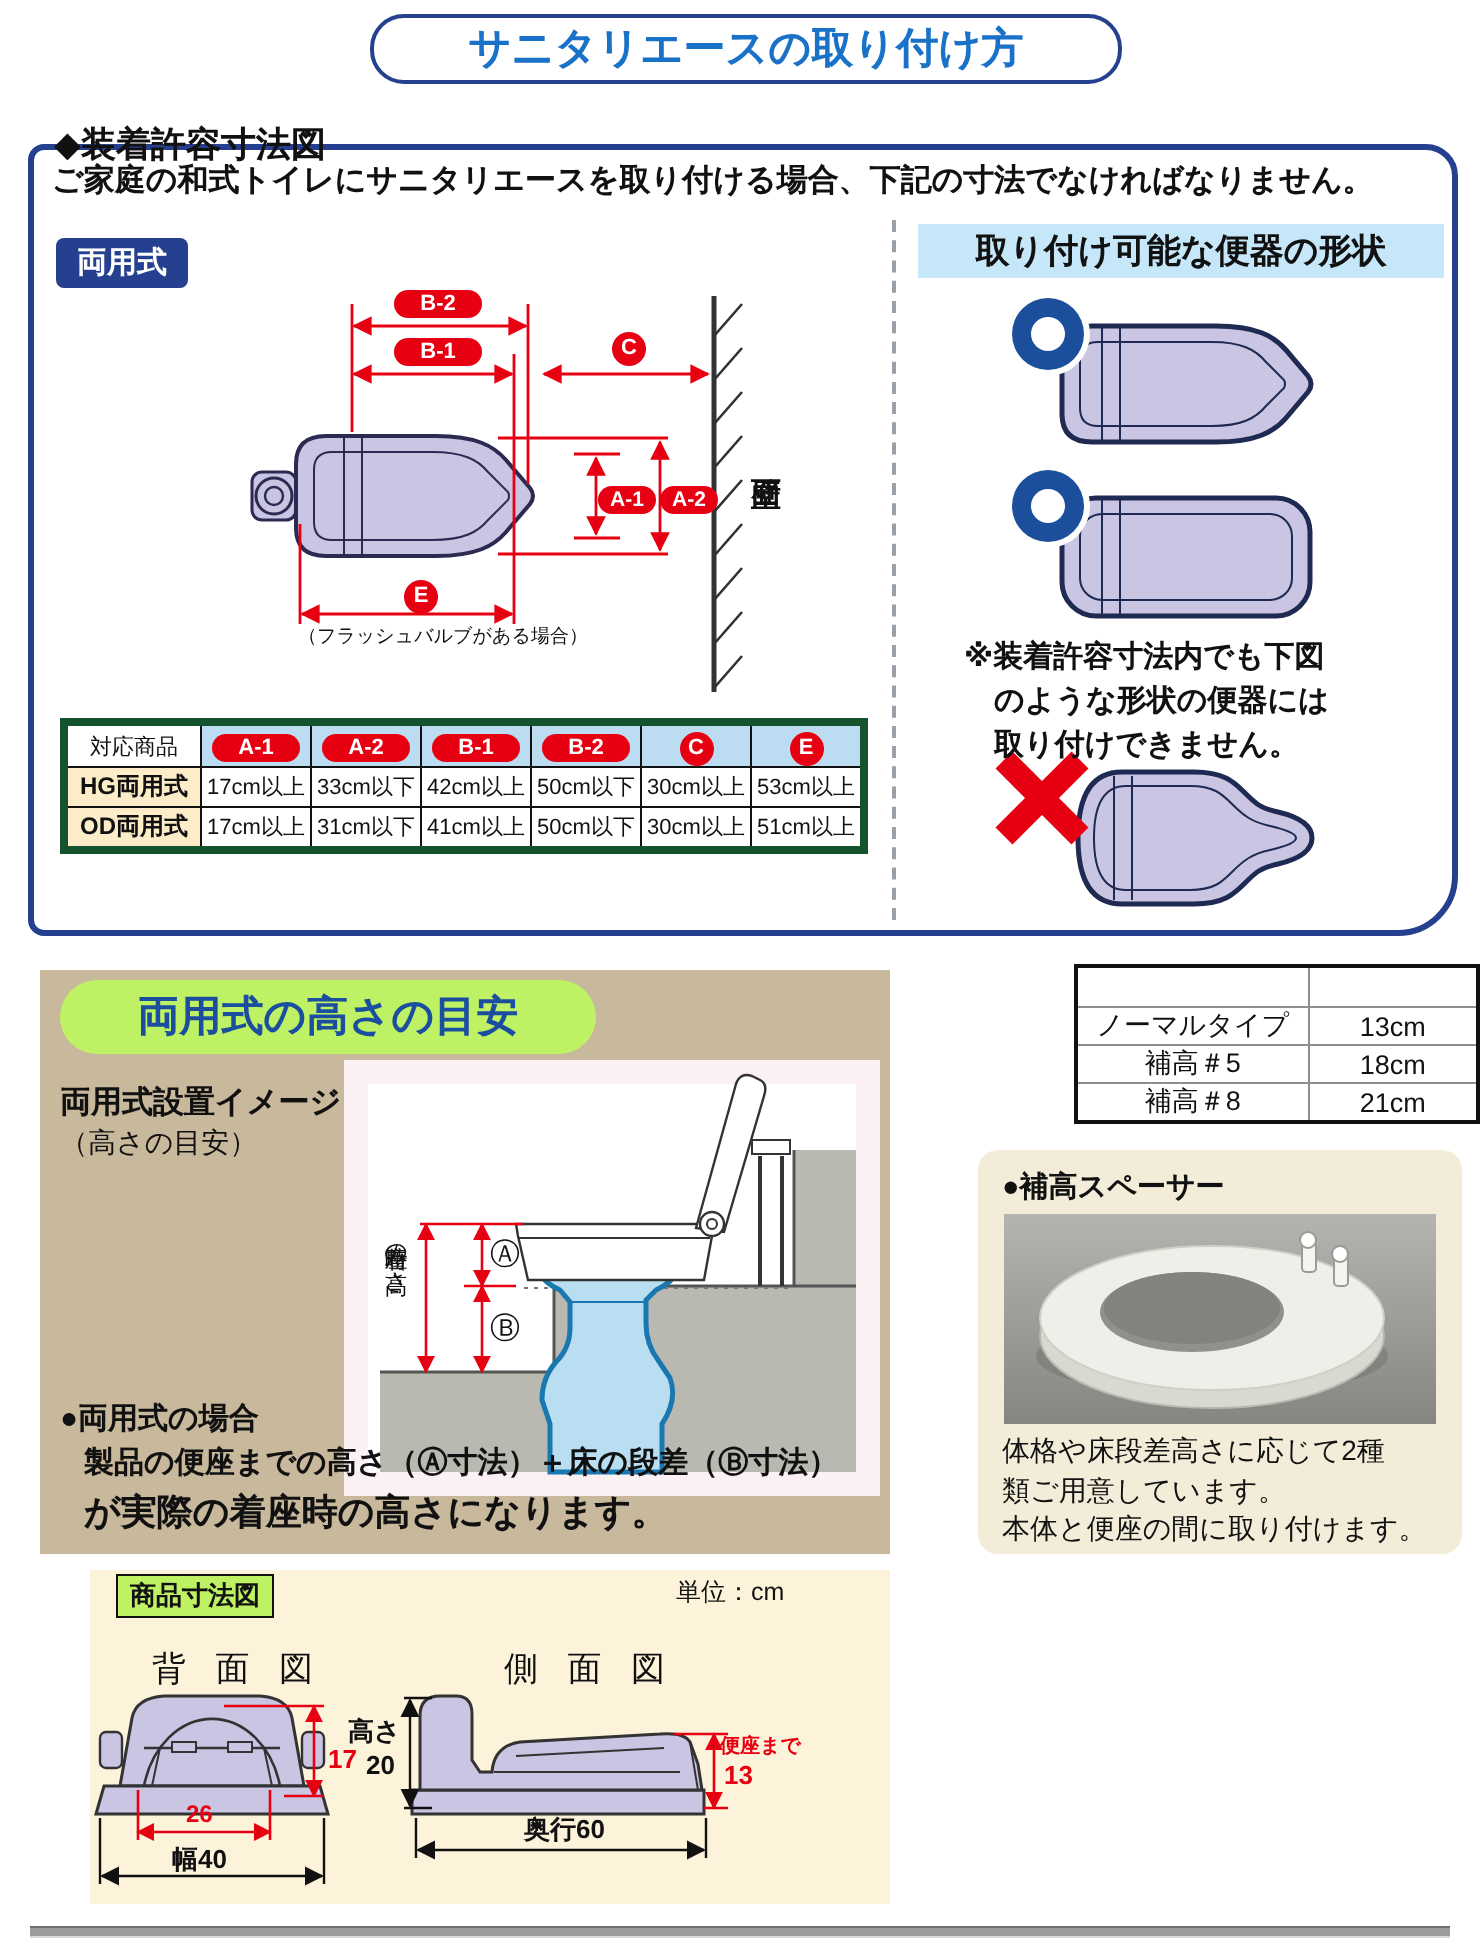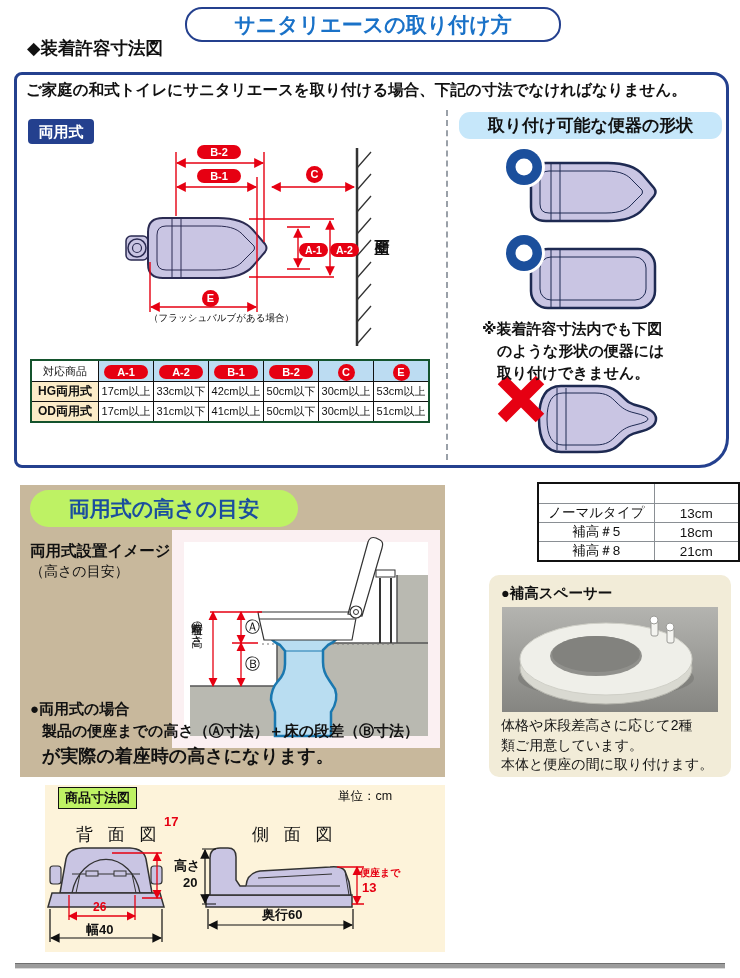--- a/index.html
+++ b/index.html
@@ -4,45 +4,45 @@
 <style>
   html,body{margin:0;padding:0;background:#fff;}
   .page{position:relative;width:740px;height:978px;background:#fff;overflow:hidden;
         font-family:"Liberation Sans","DejaVu Sans",sans-serif;color:#111;}
   .abs{position:absolute;}
   .z1{z-index:1;} .z3{z-index:3;}
   #art{position:absolute;left:0;top:0;z-index:2;pointer-events:none;}
   .b{font-weight:bold;}
   .title-banner{left:185px;top:7px;width:372px;height:31px;background:#fff;border:2.5px solid #24408e;
      border-radius:17px;text-align:center;line-height:31px;font-size:21px;font-weight:bold;color:#1a72c8;}
-  .sec-head{left:27px;top:36px;font-size:17.5px;font-weight:bold;}
+  .sec-head{left:27px;top:60px;font-size:17.5px;font-weight:bold;}
   .main-box{left:14px;top:72px;width:709px;height:390px;border:3px solid #24408e;
      border-radius:8px 16px 30px 8px;background:#fff;}
   .intro{left:26px;top:80px;width:690px;font-size:15.5px;font-weight:bold;}
   .type-label{left:28px;top:119px;width:66px;height:25px;background:#24408e;color:#fff;
      font-size:15px;font-weight:bold;text-align:center;line-height:25px;border-radius:4px;}
   .rpill{background:#e60012;color:#fff;font-weight:bold;text-align:center;border-radius:8px;}
   .dimpill{width:44px;height:14px;font-size:11px;line-height:14px;}
   .apill{width:29px;height:14px;font-size:10.5px;line-height:14px;}
   .rcirc{background:#e60012;color:#fff;font-weight:bold;text-align:center;border-radius:50%;
      width:17px;height:17px;font-size:11px;line-height:17px;}
   .vtext{writing-mode:vertical-rl;text-orientation:upright;}
   .wall-label{left:372px;top:226px;height:50px;font-size:15px;font-weight:bold;letter-spacing:2px;}
   .flush-note{left:149px;top:312px;font-size:9.5px;}
   table{border-collapse:collapse;}
   .dim-table{left:30px;top:359px;}
   .dim-table td{border:1px solid #111;text-align:center;padding:0;}
-  .dim-table{border:2px solid #14532d;padding-left:48px;}
+  .dim-table{border:4px solid #14532d;padding-left:48px;}
   .dim-table .corner{width:66px;height:20px;font-size:11px;background:#fff;}
   .dim-table .hd{width:54px;height:20px;background:#bcdcf2;}
   .dim-table .lbl{background:#fcecc8;font-size:12px;font-weight:bold;height:19px;}
   .dim-table .val{font-size:11px;}
   .divider{left:446px;top:110px;height:350px;width:0;border-left:2px dashed #9aa0a8;}
   .shapes-head{left:459px;top:112px;width:263px;height:27px;background:#c6e7fa;
-     font-size:17px;font-weight:bold;text-align:center;line-height:27px;border-radius:11px;}
+     font-size:17px;font-weight:bold;text-align:center;line-height:27px;}
   .ng-note{left:482px;top:318px;font-size:15px;font-weight:bold;line-height:22px;}
   .tan-panel{left:20px;top:485px;width:425px;height:292px;background:#c8b89c;}
   .pill-head{left:30px;top:490px;width:268px;height:37px;background:#bef264;border-radius:19px;
      text-align:center;line-height:37px;font-size:21px;font-weight:bold;color:#1b4e9e;}
   .cap1{left:30px;top:541px;font-size:15.5px;font-weight:bold;}
   .cap2{left:30px;top:563px;font-size:14px;}
   .pink-panel{left:172px;top:530px;width:268px;height:218px;background:#fbf0f2;}
   .pink-inner{left:184px;top:542px;width:244px;height:194px;background:#fff;}
   .seated-label{left:189px;top:614px;height:76px;font-size:11.5px;}
   .dimA{left:245px;top:618px;font-size:15px;}
@@ -311,21 +311,21 @@
   <div class="abs z3 spacer-txt">
     <div>体格や床段差高さに応じて2種</div>
     <div>類ご用意しています。</div>
     <div>本体と便座の間に取り付けます。</div>
   </div>
 
   <div class="abs z3 boxed-label">商品寸法図</div>
   <div class="abs z3 unit">単位：cm</div>
   <div class="abs z3 view-t" style="left:76px;top:823px;">背 面 図</div>
   <div class="abs z3 view-t" style="left:252px;top:823px;">側 面 図</div>
-  <span class="abs z3 b red" style="left:164px;top:814px;font-size:13px;">17</span>
+  <span class="abs z3 b red" style="left:164px;top:872px;font-size:13px;">17</span>
   <span class="abs z3 b red" style="left:93px;top:900px;font-size:12px;">26</span>
   <span class="abs z3 b" style="left:86px;top:921px;font-size:13px;">幅40</span>
   <span class="abs z3 b" style="left:174px;top:857px;font-size:13px;">高さ</span>
   <span class="abs z3 b" style="left:183px;top:875px;font-size:13px;">20</span>
   <span class="abs z3 b red" style="left:360px;top:866px;font-size:10px;">便座まで</span>
   <span class="abs z3 b red" style="left:362px;top:880px;font-size:13px;">13</span>
   <span class="abs z3 b" style="left:262px;top:906px;font-size:13px;">奥行60</span>
 
 </div>
 

